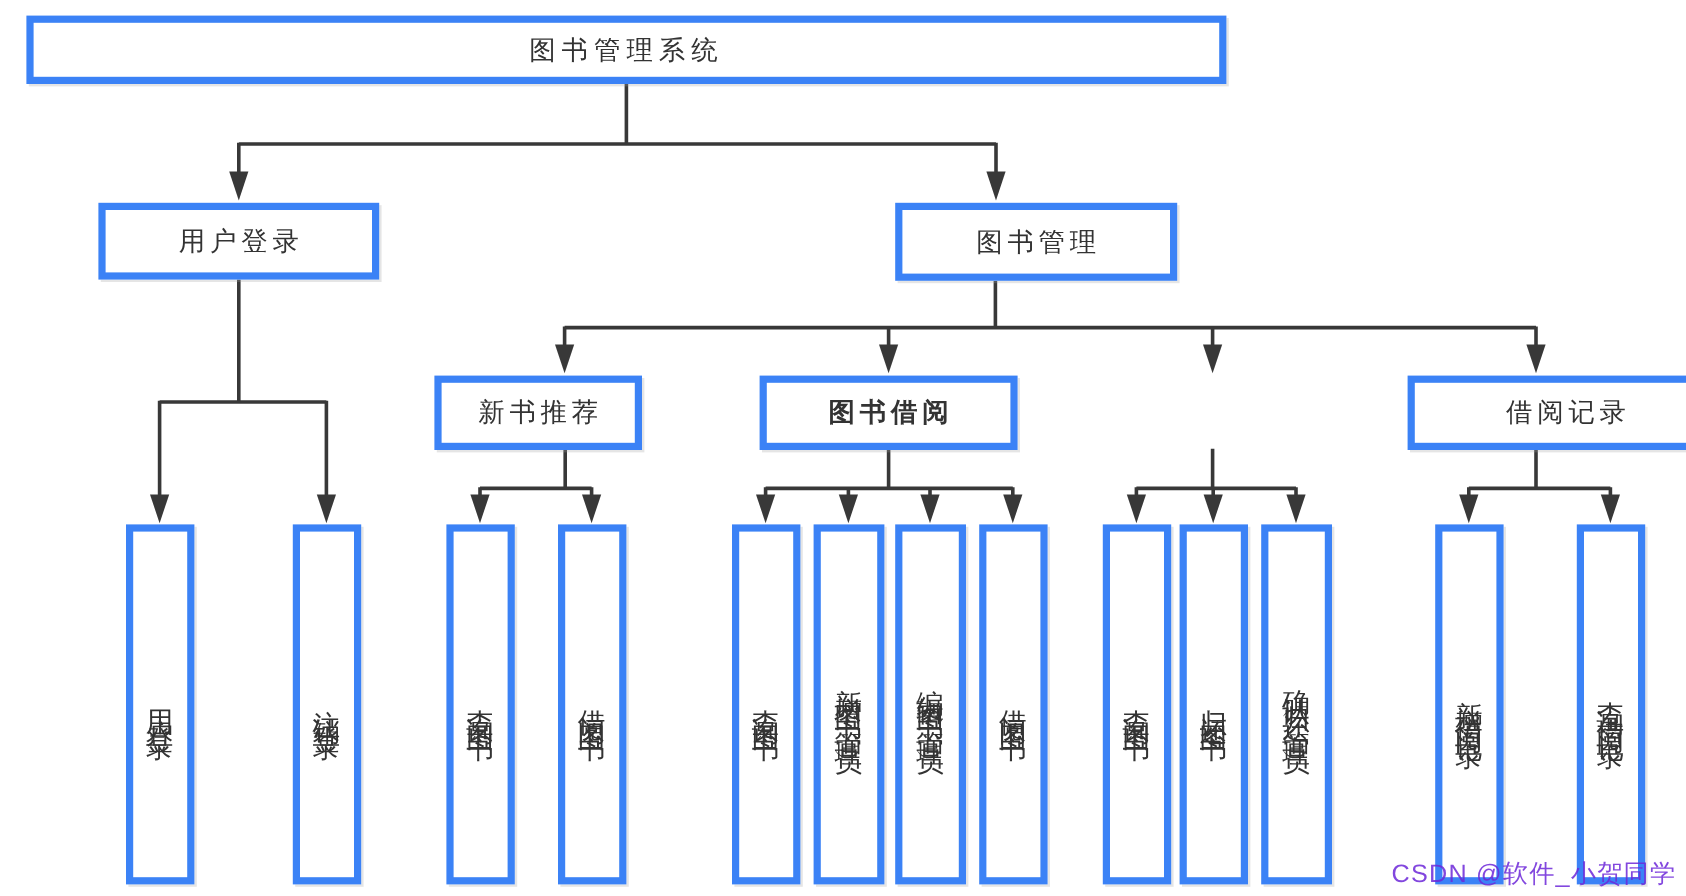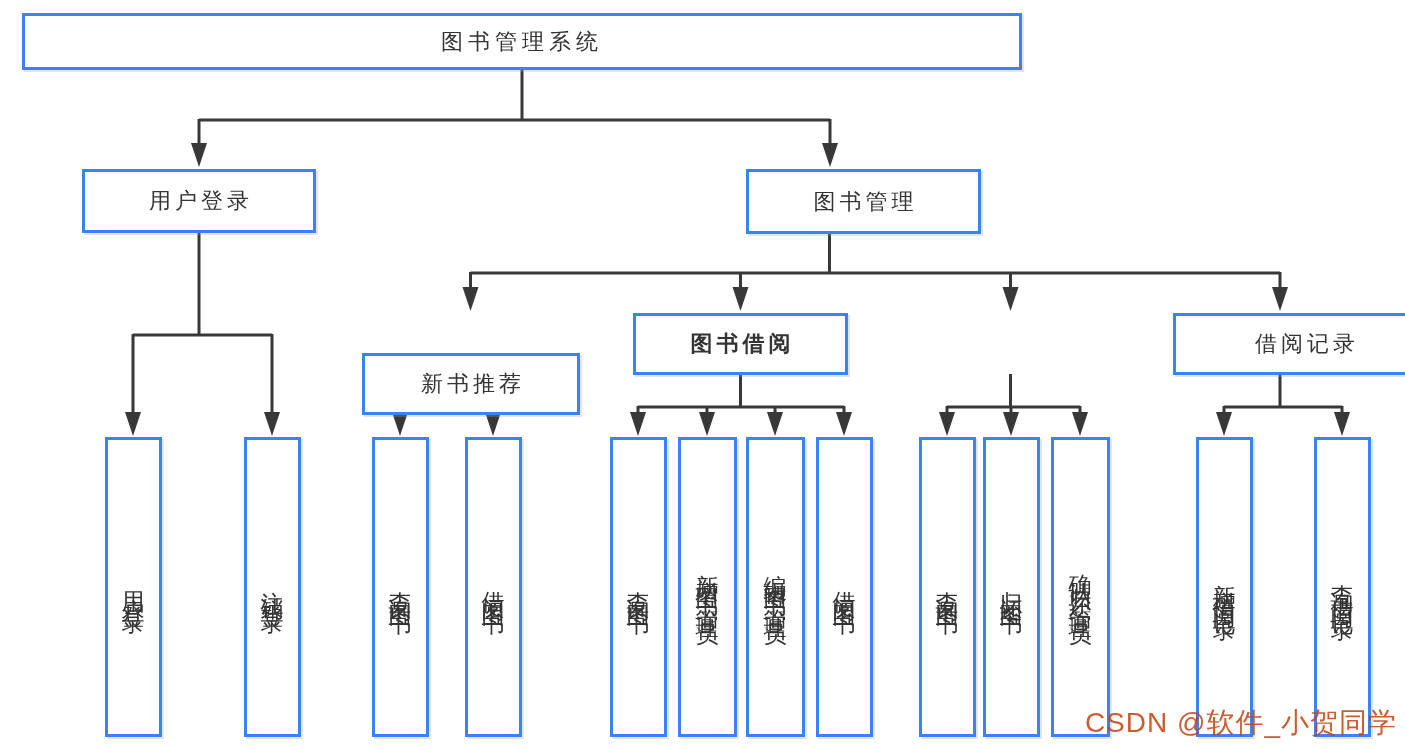--- a/index.html
+++ b/index.html
@@ -20,21 +20,21 @@
     left: 0;
     top: 0;
     width: 1405px;
     height: 747px;
     pointer-events: none;
   }
   .box {
     position: absolute;
     box-sizing: border-box;
     background: #ffffff;
-    border: 3px solid #3b82f6;
+    border: 6px solid #3b82f6;
     display: flex;
     align-items: center;
     justify-content: center;
     color: #333333;
     box-shadow: 2px 2px 0 rgba(160,160,160,0.28);
   }
   .hlabel {
     font-size: 22px;
     letter-spacing: 4px;
     white-space: nowrap;
@@ -48,23 +48,23 @@
     writing-mode: vertical-rl;
     text-orientation: mixed;
     font-size: 23px;
     letter-spacing: 7px;
     line-height: 1;
   }
   .watermark {
     position: absolute;
     right: 8px;
     bottom: 5px;
-    font-size: 28px;
+    font-size: 21px;
     letter-spacing: 1px;
-    color: #c2410c;
+    color: #6d28d9;
     opacity: 0.85;
     z-index: 5;
     white-space: nowrap;
   }
 </style>
 </head>
 <body>
 
 <div class="canvas">
 
@@ -123,21 +123,21 @@
     <span class="root-label">图书管理系统</span>
   </div>
 
   <div class="box" style="left:82px; top:169px; width:234px; height:64px;">
     <span class="hlabel">用户登录</span>
   </div>
   <div class="box" style="left:712px; top:169px; width:235px; height:65px;margin-left:34px;">
     <span class="hlabel">图书管理</span>
   </div>
 
-  <div class="box" style="left:362px; top:313px; width:218px; height:62px;margin-top:40px;">
+  <div class="box" style="left:362px; top:313px; width:173px; height:62px;">
     <span class="hlabel">新书推荐</span>
   </div>
   <div class="box" style="left:633px; top:313px; width:215px; height:62px;font-weight:bold;">
     <span class="hlabel">图书借阅</span>
   </div>
   <div class="box" style="left:1173px; top:313px; width:244px; height:62px;padding-left:20px;">
     <span class="hlabel">借阅记录</span>
   </div>
 
   <div class="box" style="left:104.5px; top:437px; width:57px; height:300px;">

